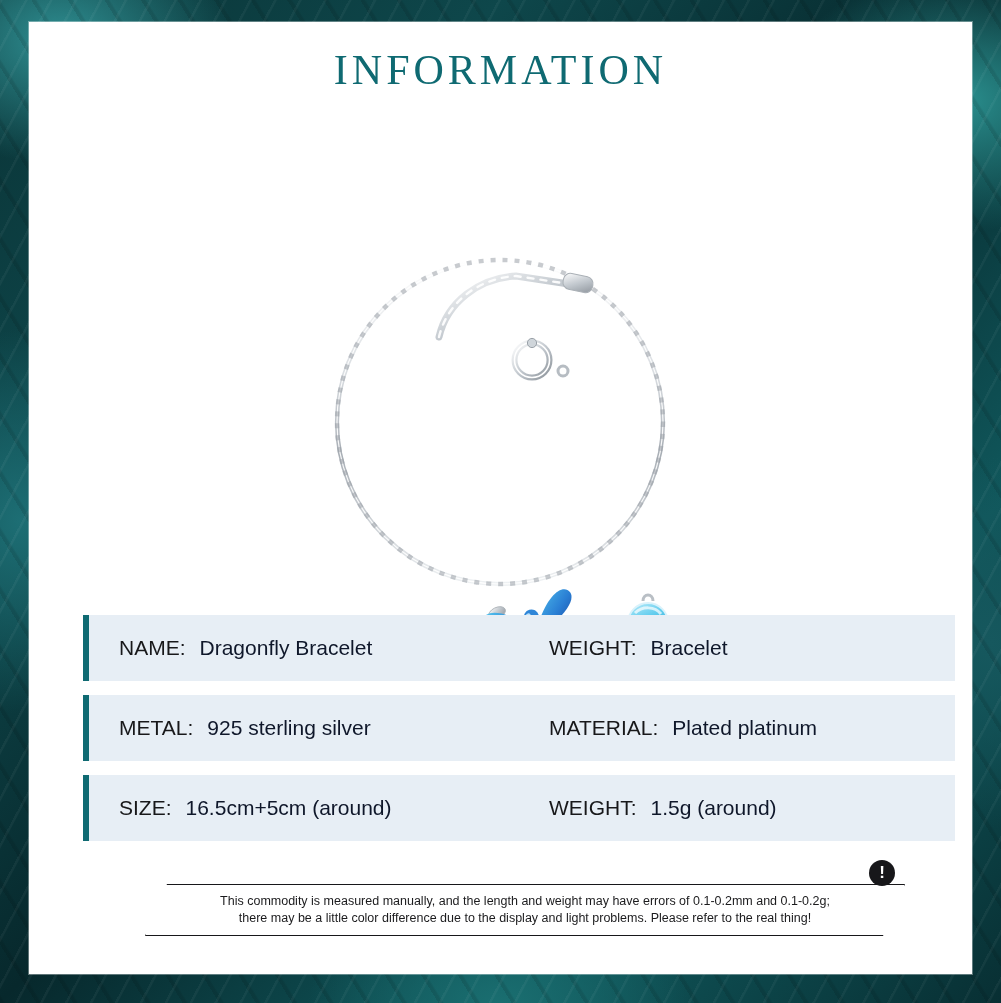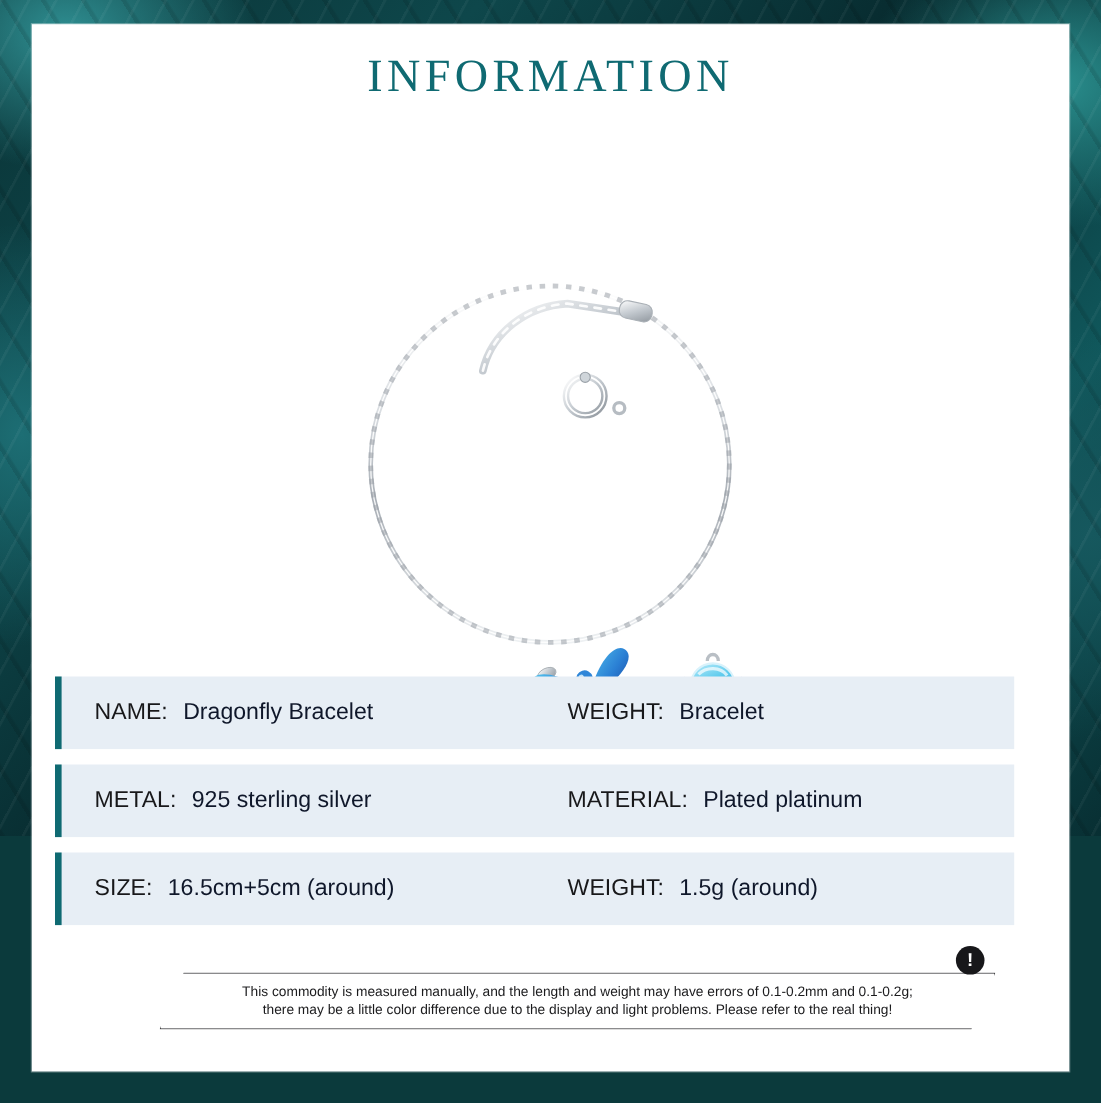--- a/index.html
+++ b/index.html
@@ -11,21 +11,21 @@
     height: 1003px;
     overflow: hidden;
     font-family: "Liberation Sans", sans-serif;
     background: #0b3a3c;
   }
 
   
   #page {
     position: relative;
     width: 1001px;
-    height: 760px;
+    height: 1003px;
     background:
       radial-gradient(ellipse 280px 200px at 6% 4%, #2f8f92 0%, rgba(47,143,146,0) 62%),
       radial-gradient(ellipse 240px 320px at 2% 52%, #1d6e74 0%, rgba(29,110,116,0) 60%),
       radial-gradient(ellipse 300px 220px at 96% 10%, #2a8f8e 0%, rgba(42,143,142,0) 60%),
       radial-gradient(ellipse 260px 300px at 99% 64%, #16585e 0%, rgba(22,88,94,0) 62%),
       radial-gradient(ellipse 320px 180px at 50% 100%, #1a6e70 0%, rgba(26,110,112,0) 60%),
       linear-gradient(135deg, #0a3336 0%, #0e474b 25%, #07282c 50%, #10585c 75%, #082f33 100%);
   }
   
   #page::before {
@@ -68,21 +68,21 @@
     position: absolute;
     left: 0;
     top: 110px;
     width: 943px;
     height: 490px;
   }
 
   
   .specs {
     position: absolute;
-    left: 21px;
+    left: 54px;
     top: 593px;
     width: 872px;
   }
   .spec-row {
     position: relative;
     display: flex;
     align-items: center;
     height: 66px;
     background: #e7eef5;
     margin-bottom: 14px;

